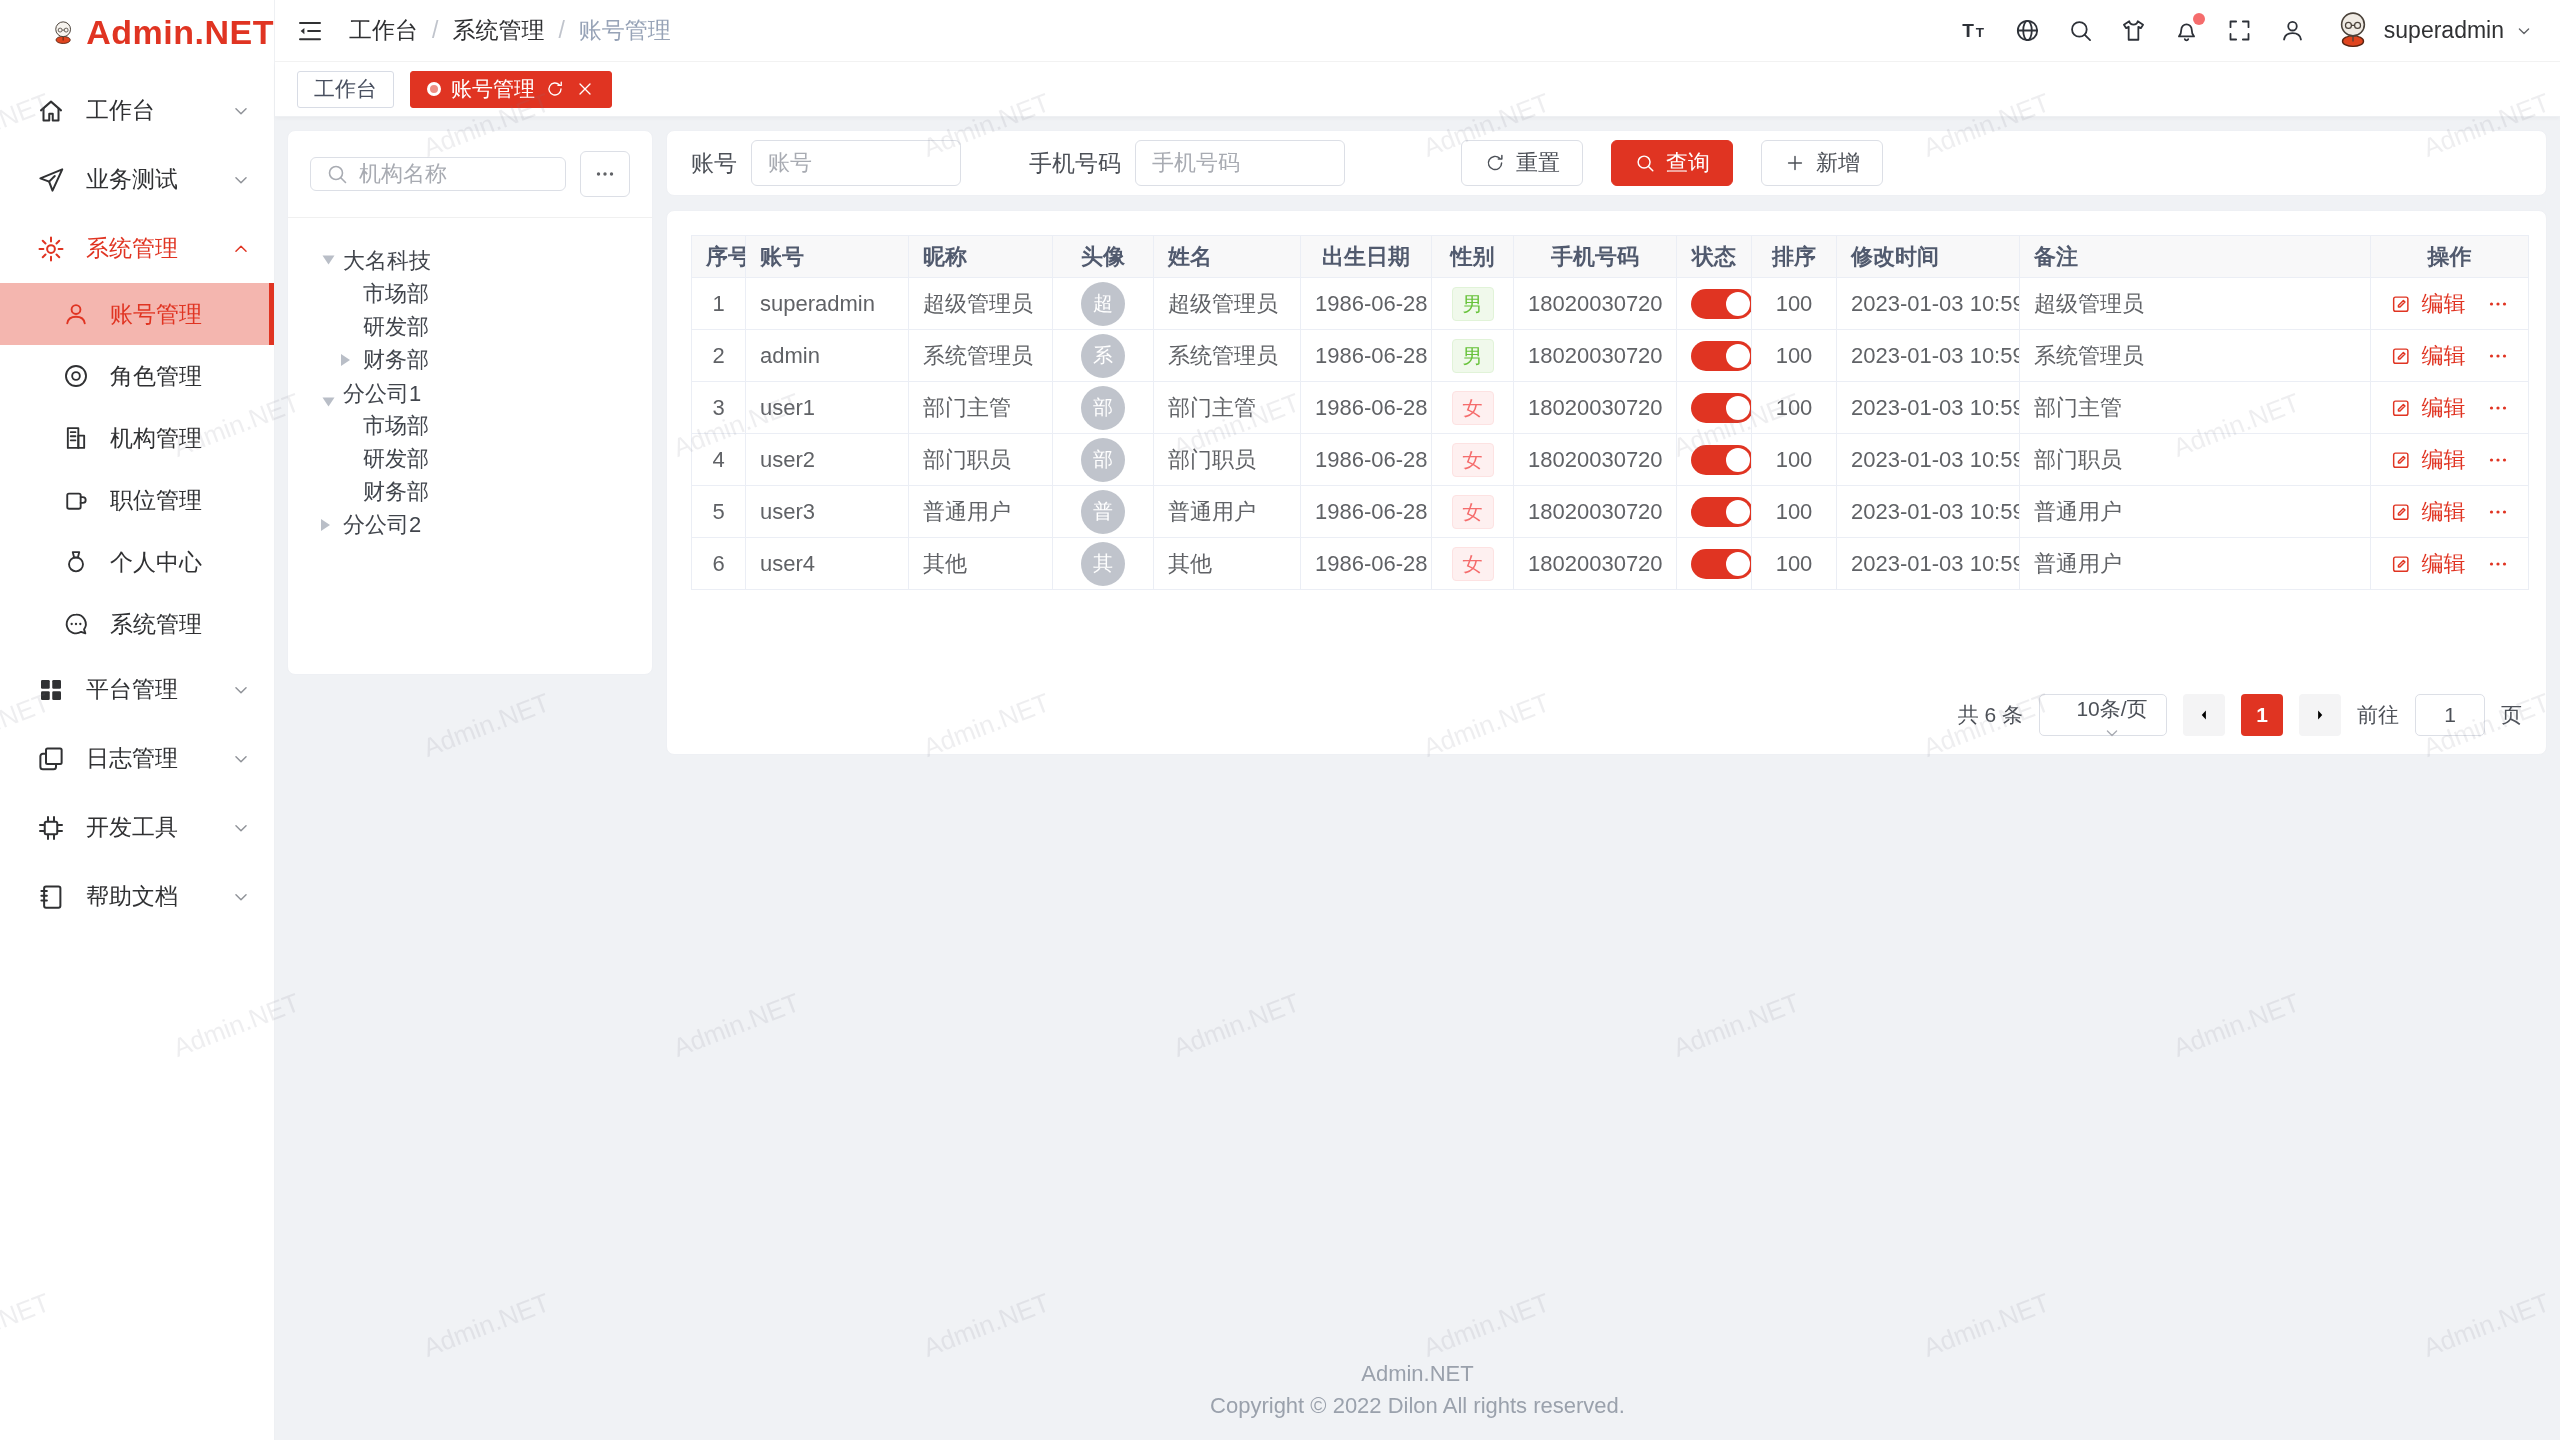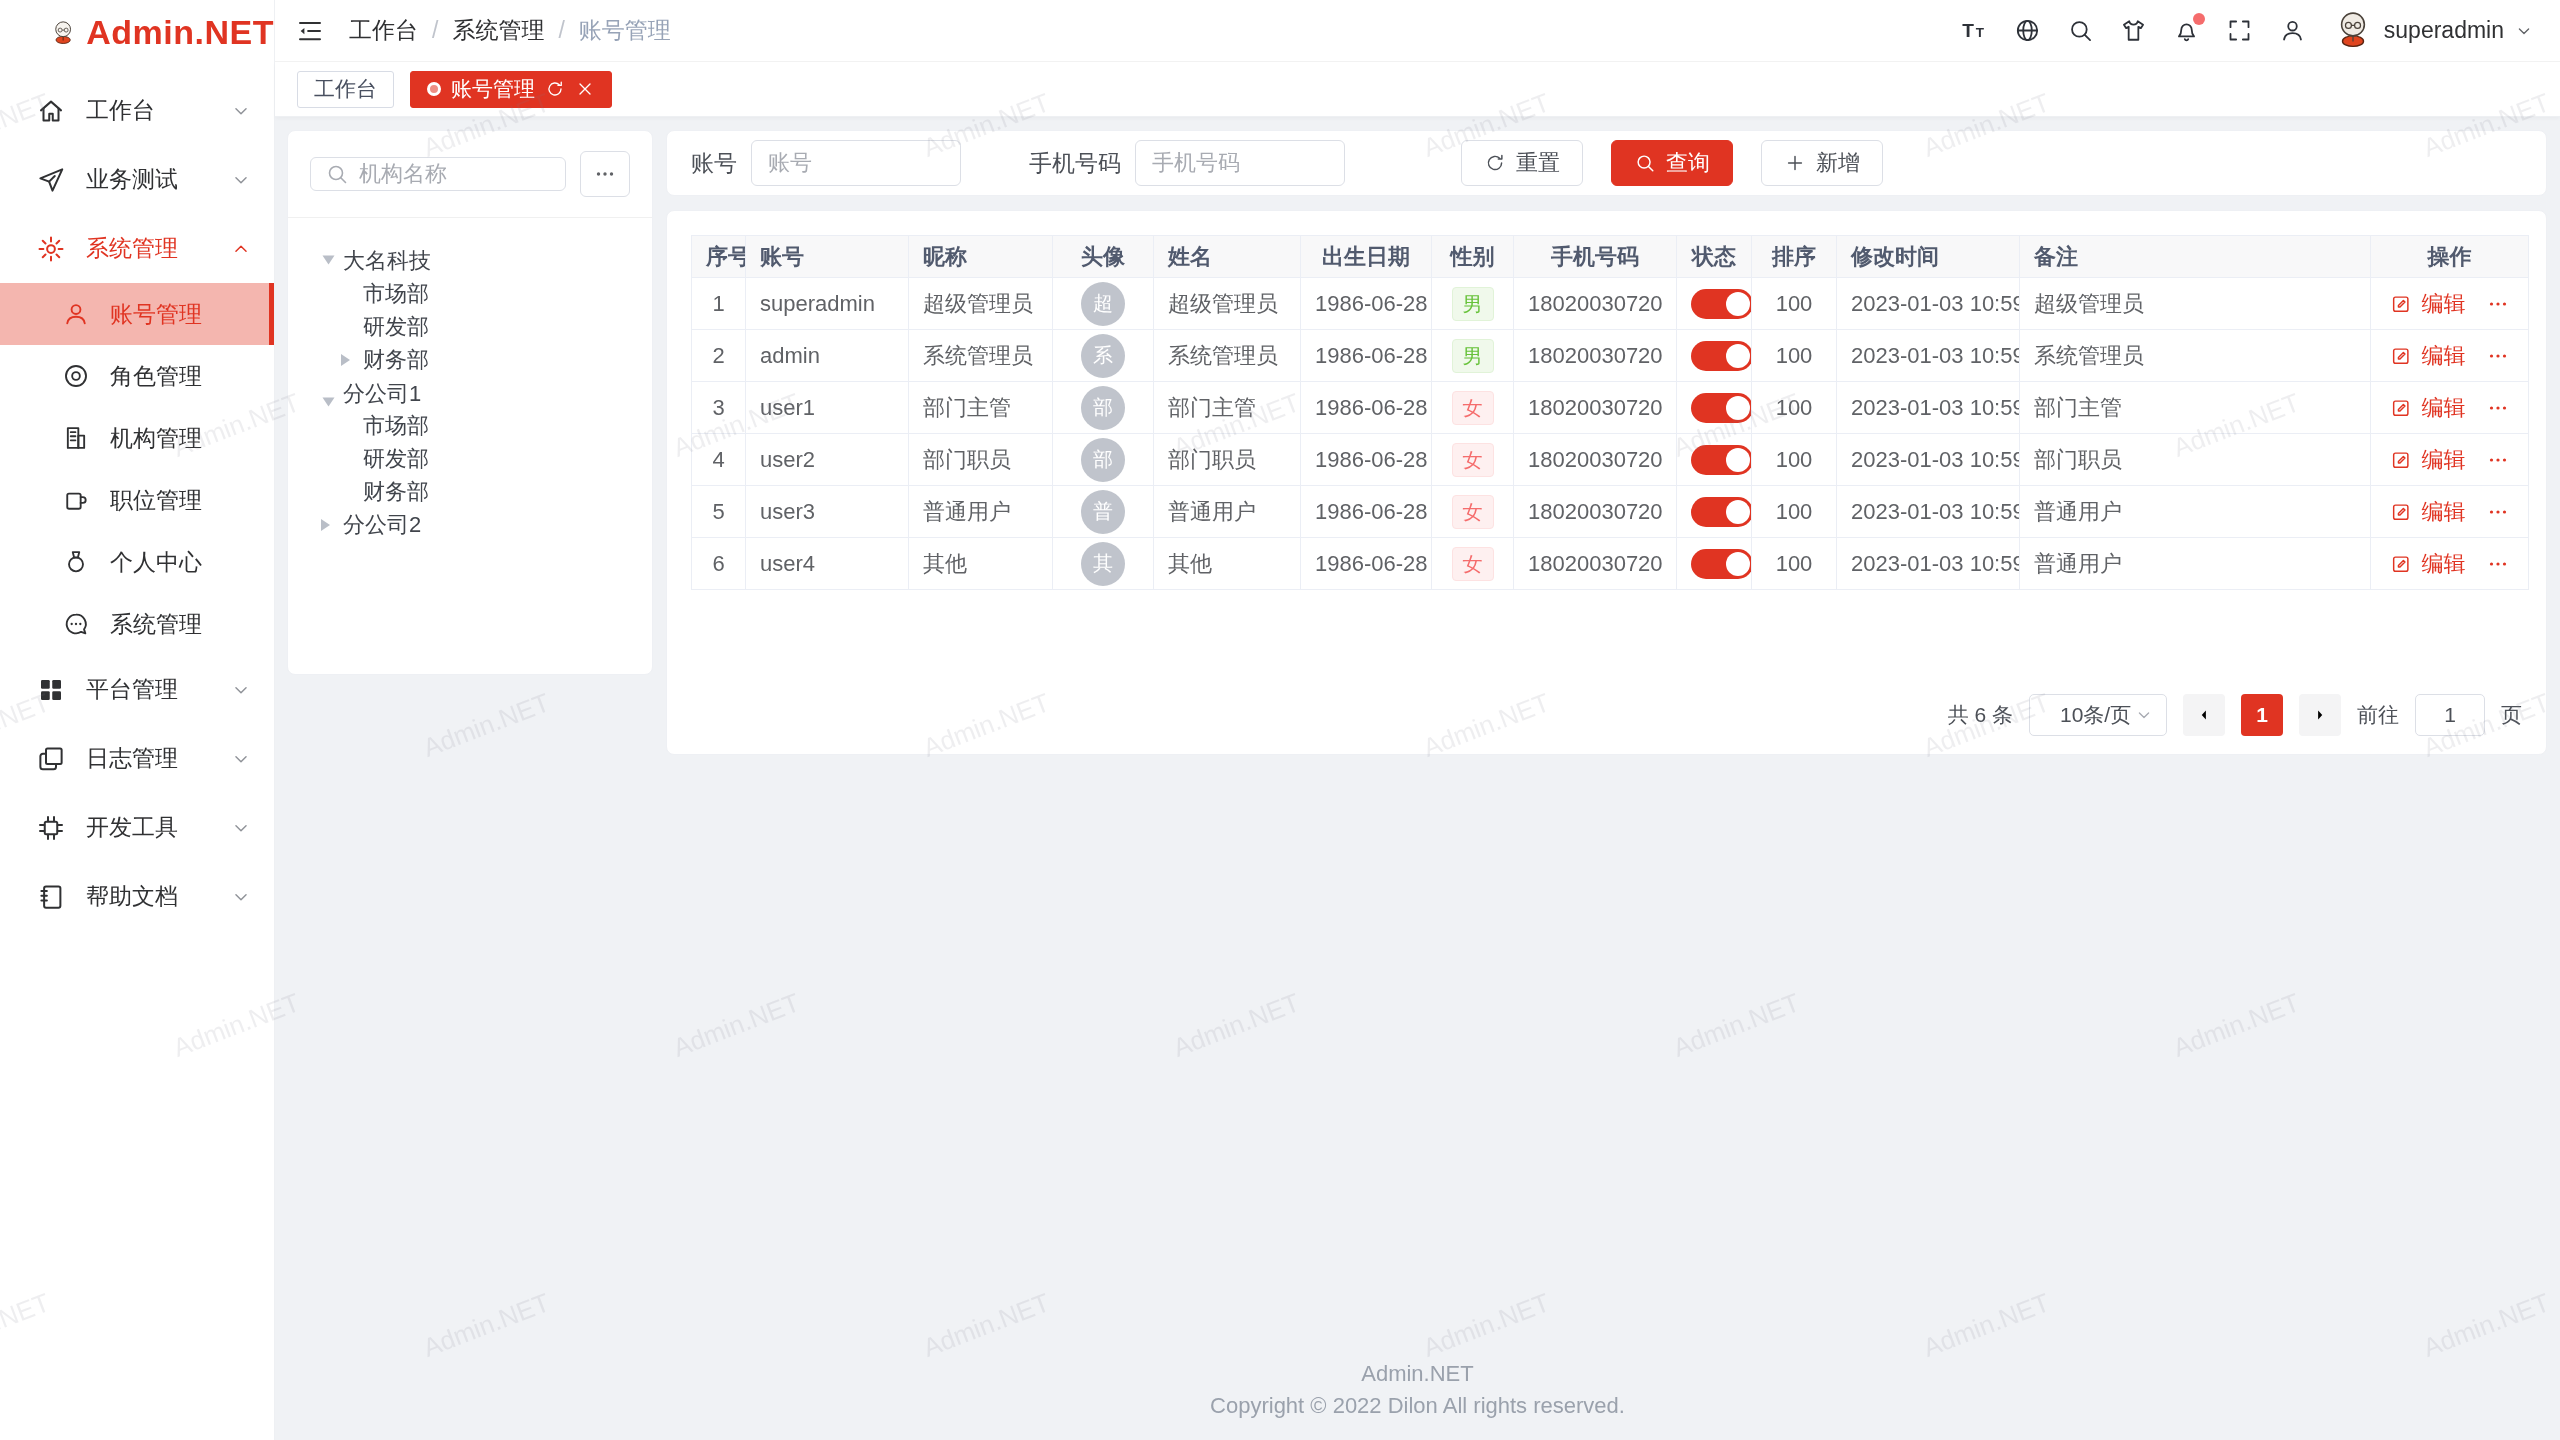--- a/index.html
+++ b/index.html
@@ -96,21 +96,21 @@
   .badge.female{color:#f56c6c;background:#fef0f0;border:1px solid #fde2e2;}
   .toggle{display:inline-block;width:62px;height:30px;border-radius:16px;background:var(--primary);position:relative;cursor:pointer;vertical-align:middle;}
   .toggle::after{content:'';position:absolute;top:3px;right:3px;width:24px;height:24px;border-radius:50%;background:#fff;}
   .actions{display:flex;align-items:center;justify-content:center;gap:10px;color:var(--primary);}
   .actions .icon svg{width:22px;height:22px;}
   .actions .more-dots{margin-left:10px;display:inline-flex;}
   .actions .more-dots svg{width:24px;height:24px;}
   .edit-label{cursor:pointer;}
 
   .pagination{margin-top:auto;display:flex;align-items:center;justify-content:flex-end;gap:16px;font-size:21px;color:#4c5057;}
-  .pg-select{width:138px;height:42px;border:1px solid #dcdfe6;border-radius:5px;display:flex;align-items:center;justify-content:space-between;padding:0 12px 0 30px;cursor:pointer;color:#4c5057;}
+  .pg-select{width:128px;height:42px;border:1px solid #dcdfe6;border-radius:5px;display:flex;align-items:center;justify-content:space-between;padding:0 12px 0 30px;cursor:pointer;color:#4c5057;flex-direction:column;}
   .pg-select .icon svg{width:20px;height:20px;color:#a8abb2;}
   .pg-btn{width:42px;height:42px;border-radius:4px;background:#f4f4f5;display:flex;align-items:center;justify-content:center;cursor:pointer;}
   .pg-btn svg{width:18px;height:18px;color:#b8bcc4;}
   .pg-num{width:42px;height:42px;border-radius:4px;background:var(--primary);color:#fff;font-weight:bold;display:flex;align-items:center;justify-content:center;cursor:pointer;}
   .pg-goto{width:70px;height:42px;border:1px solid #dcdfe6;border-radius:5px;text-align:center;font-size:21px;font-family:inherit;color:#4c5057;outline:none;}
 
   footer{padding:14px 0 18px;text-align:center;color:#9aa1ac;font-size:22px;line-height:32px;flex:none;}
 
   
   .icon{display:inline-flex;align-items:center;justify-content:center;}

